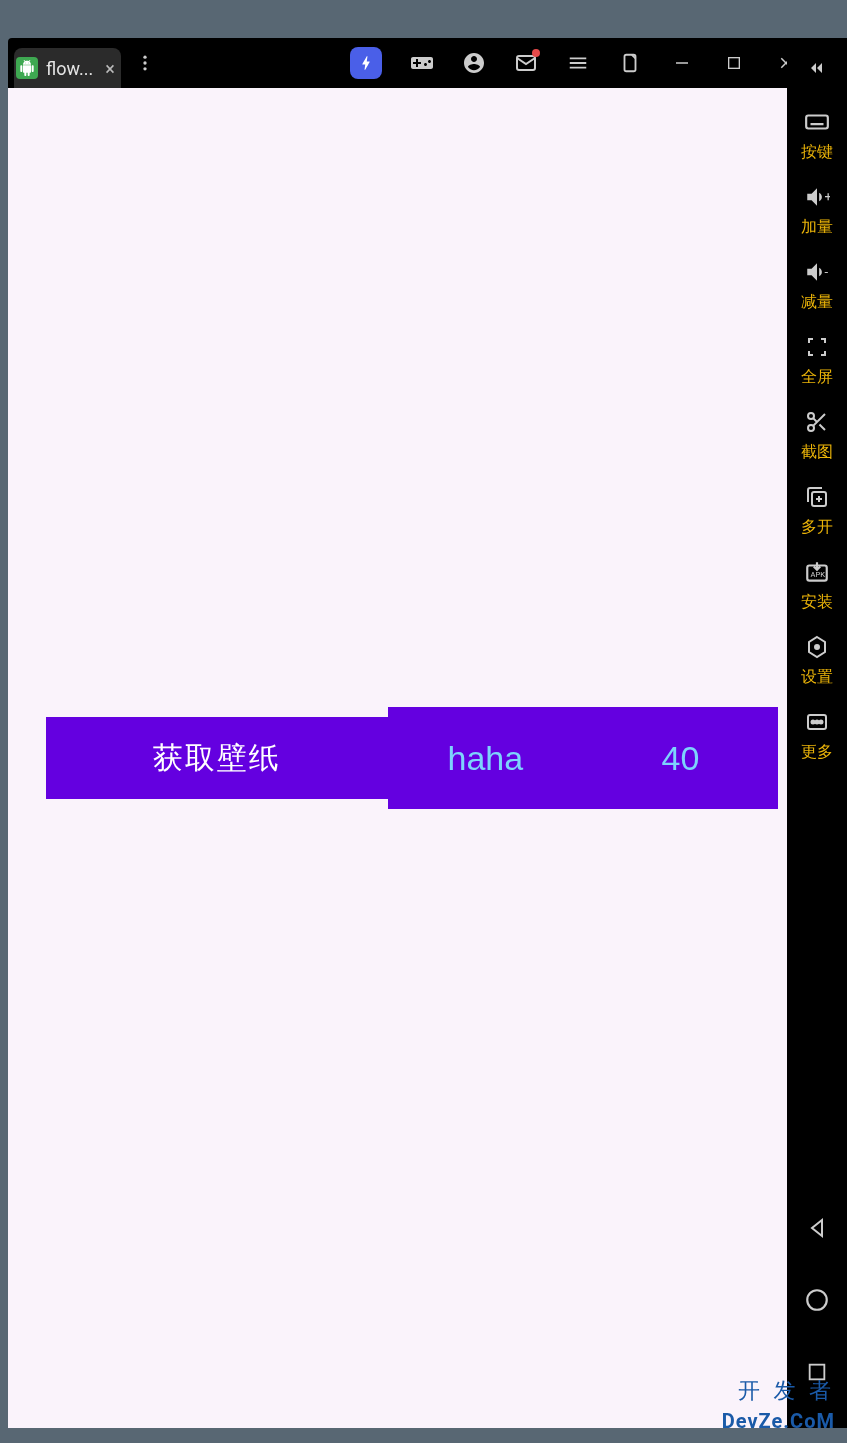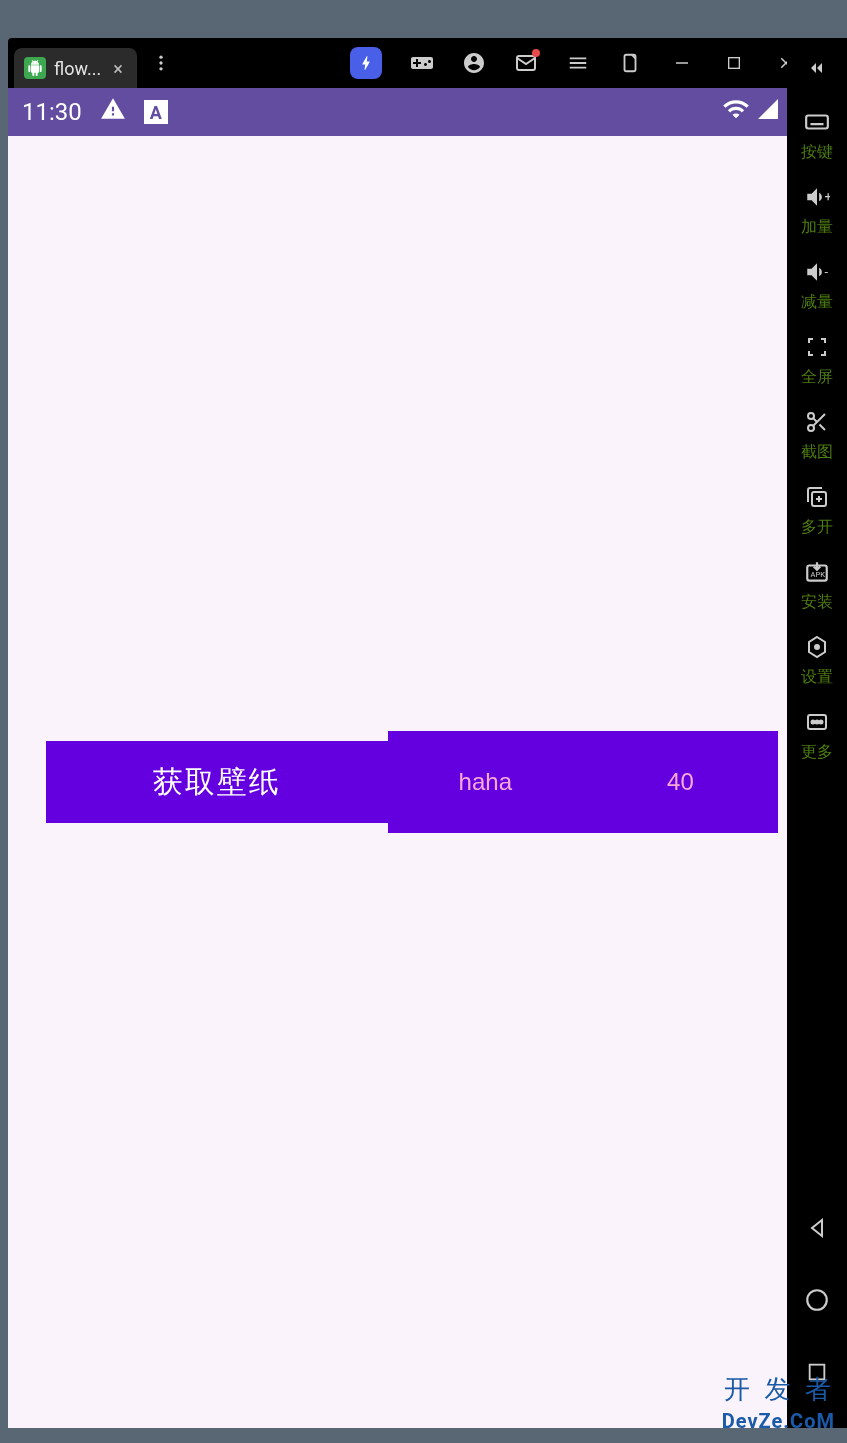--- a/index.html
+++ b/index.html
@@ -27,21 +27,21 @@
       display: flex;
       align-items: center;
       padding: 0 6px;
       gap: 4px;
     }
     .tab {
       display: flex;
       align-items: center;
       background: #2b2b2b;
       border-radius: 8px 8px 0 0;
-      padding: 8px 10px;
+      padding: 8px 2px;
       gap: 8px;
       height: 40px;
       margin-top: 10px;
     }
     .tab-icon {
       width: 22px;
       height: 22px;
       background: #3ea851;
       border-radius: 4px;
       display: flex;
@@ -92,22 +92,22 @@
       display: flex;
       align-items: center;
       justify-content: center;
       height: 82px;
       border: none;
       cursor: pointer;
     }
     .btn-mid {
       width: 418px;
       background: #6400e0;
-      color: #f9a8d4;
-      font-size: 24px;
+      color: #7dd3fc;
+      font-size: 34px;
       display: flex;
       align-items: center;
       justify-content: center;
       height: 102px;
       border: none;
       cursor: pointer;
     }
     .gap1 { height: 82px; }
     .gap2 { height: 44px; }
     
@@ -115,38 +115,38 @@
       position: absolute;
       right: 0;
       top: 38px;
       width: 60px;
       height: 1390px;
       background: #000;
       display: flex;
       flex-direction: column;
       align-items: center;
       padding-top: 10px;
-      color: #4d7c0f;
+      color: #eab308;
       gap: 0;
     }
     .collapse-icon { width: 40px; height: 40px; display: flex; align-items: center; justify-content: center; cursor: pointer; margin-bottom: 20px; }
     .side-item { display: flex; flex-direction: column; align-items: center; gap: 6px; margin-bottom: 20px; cursor: pointer; }
     .side-icon { width: 28px; height: 28px; display: flex; align-items: center; justify-content: center; }
     .side-label { font-size: 16px; }
     .nav-buttons { margin-top: auto; display: flex; flex-direction: column; align-items: center; gap: 40px; padding-bottom: 40px; }
     .nav-btn { width: 32px; height: 32px; display: flex; align-items: center; justify-content: center; cursor: pointer; }
     
     .watermark {
       position: absolute;
       right: 12px;
       bottom: 12px;
       text-align: right;
       line-height: 1;
     }
-    .wm-top { color: #1a5aa8; font-size: 26px; font-weight: 500; letter-spacing: 4px; }
+    .wm-top { color: #1a5aa8; font-size: 22px; font-weight: 500; letter-spacing: 4px; }
     .wm-bot { color: #1a5aa8; font-size: 20px; font-weight: 700; letter-spacing: 1px; margin-top: 9px; }
   </style>
 </head>
 <body>
 
 <div class="emulator-window">
   <div class="emulator-titlebar">
     <div class="tab">
       <span class="tab-icon">
         <svg viewBox="0 0 24 24" width="16" height="16" fill="#fff">
@@ -208,46 +208,20 @@
       </div>
       <div class="tbicon">
         <svg width="18" height="18" viewBox="0 0 24 24" fill="#ccc">
             <path d="M19 6.41L17.59 5 12 10.59 6.41 5 5 6.41 10.59 12 5 17.59 6.41 19 12 13.41 17.59 19 19 17.59 13.41 12z"></path>
           </svg>
       </div>
     </div>
   </div>
 
   <div class="phone-screen">
-    <div class="status-bar">
-      <span>11:30</span>
-      <span>
-        <svg width="26" height="26" viewBox="0 0 24 24" fill="#fff">
-            <path d="M1 21h22L12 2 1 21zm12-3h-2v-2h2v2zm0-4h-2v-4h2v4z"></path>
-          </svg>
-      </span>
-      <span style="background:#fff;color:#634da1;width:24px;height:24px;display:flex;align-items:center;justify-content:center;font-weight:bold;font-size:18px;">A</span>
-      <div class="status-right">
-        <span>
-          <svg width="28" height="28" viewBox="0 0 24 24" fill="#fff">
-              <path d="M1 9l2 2c4.97-4.97 13.03-4.97 18 0l2-2C16.93 2.93 7.08 2.93 1 9zm8 8l3 3 3-3c-1.65-1.66-4.34-1.66-6 0zm-4-4l2 2c2.76-2.76 7.24-2.76 10 0l2-2C15.14 9.14 8.87 9.14 5 13z"></path>
-            </svg>
-        </span>
-        <span>
-          <svg width="24" height="24" viewBox="0 0 24 24" fill="#fff">
-              <path d="M2 22h20V2z"></path>
-            </svg>
-        </span>
-        <span>
-          <svg width="16" height="28" viewBox="0 0 14 24" fill="#fff">
-              <path d="M10 2H8V0H6v2H4C2.9 2 2 2.9 2 4v18c0 1.1.9 2 2 2h6c1.1 0 2-.9 2-2V4c0-1.1-.9-2-2-2zM8 17l-4-7h2V6l4 7H8v4z" stroke="#fff" stroke-width="1"></path>
-            </svg>
-        </span>
-      </div>
-    </div>
 
     <div class="app-content">
       <button class="btn-wide">获取壁纸</button>
       <div class="gap1"></div>
       <button class="btn-mid">haha</button>
       <div class="gap2"></div>
       <button class="btn-mid">40</button>
     </div>
   </div>
 </div>

